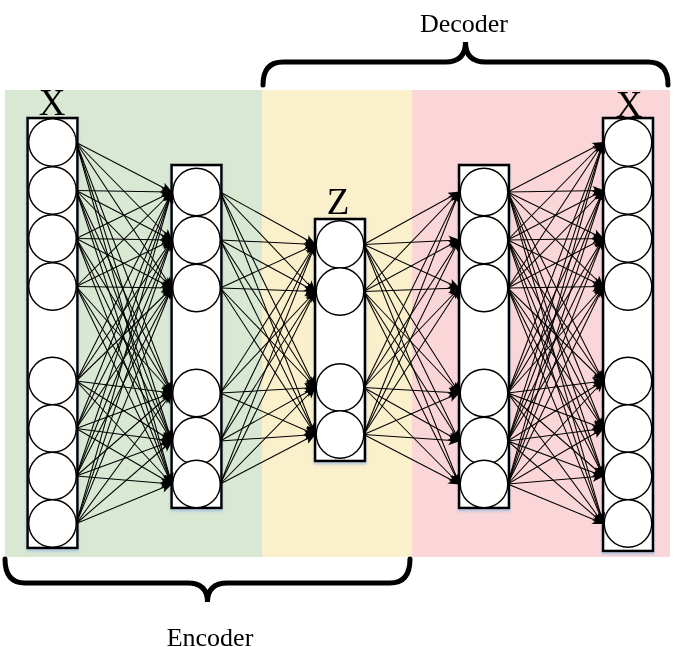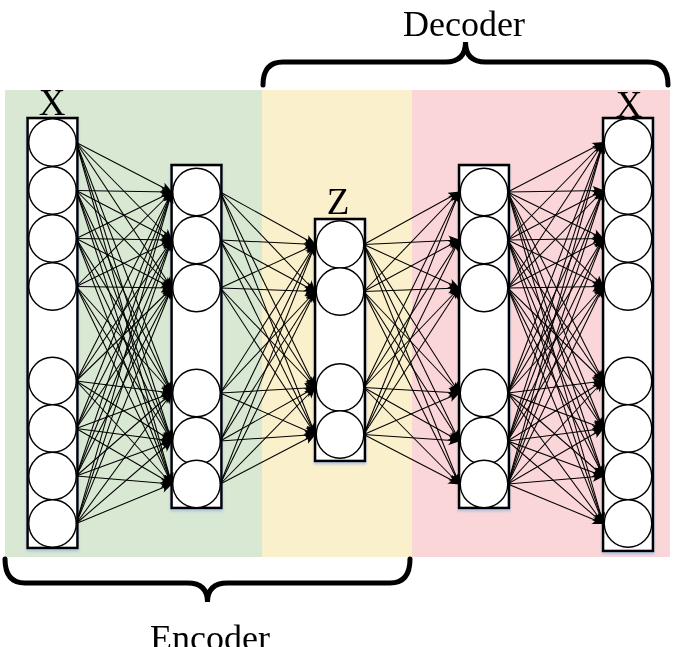--- a/index.html
+++ b/index.html
@@ -2,21 +2,21 @@
 <html><head>
 <meta charset="utf-8">
 <style>
   html,body{margin:0;padding:0;background:#ffffff;}
   #stage{position:relative;width:675px;height:647px;background:#ffffff;overflow:hidden;
          font-family:"Liberation Serif","DejaVu Serif",serif;}
   #diagram{position:absolute;left:0;top:0;}
   .lbl{position:absolute;transform:translate(-50%,-50%);color:#000;white-space:nowrap;
        font-family:"Liberation Serif","DejaVu Serif",serif;line-height:1;}
   .lbl-letter{font-size:37px;}
-  .lbl-word{font-size:36px;}
+  .lbl-word{font-size:26px;}
   #lbl-input{left:52px;top:102px;}
   #lbl-latent{left:338px;top:201px;}
   #lbl-output{left:629px;top:104px;}
   #lbl-encoder{left:210px;top:614px;margin-top:24px;}
   #lbl-decoder{left:464px;top:24px;}
 </style>
 </head>
 <body>
 
 <div id="stage">

